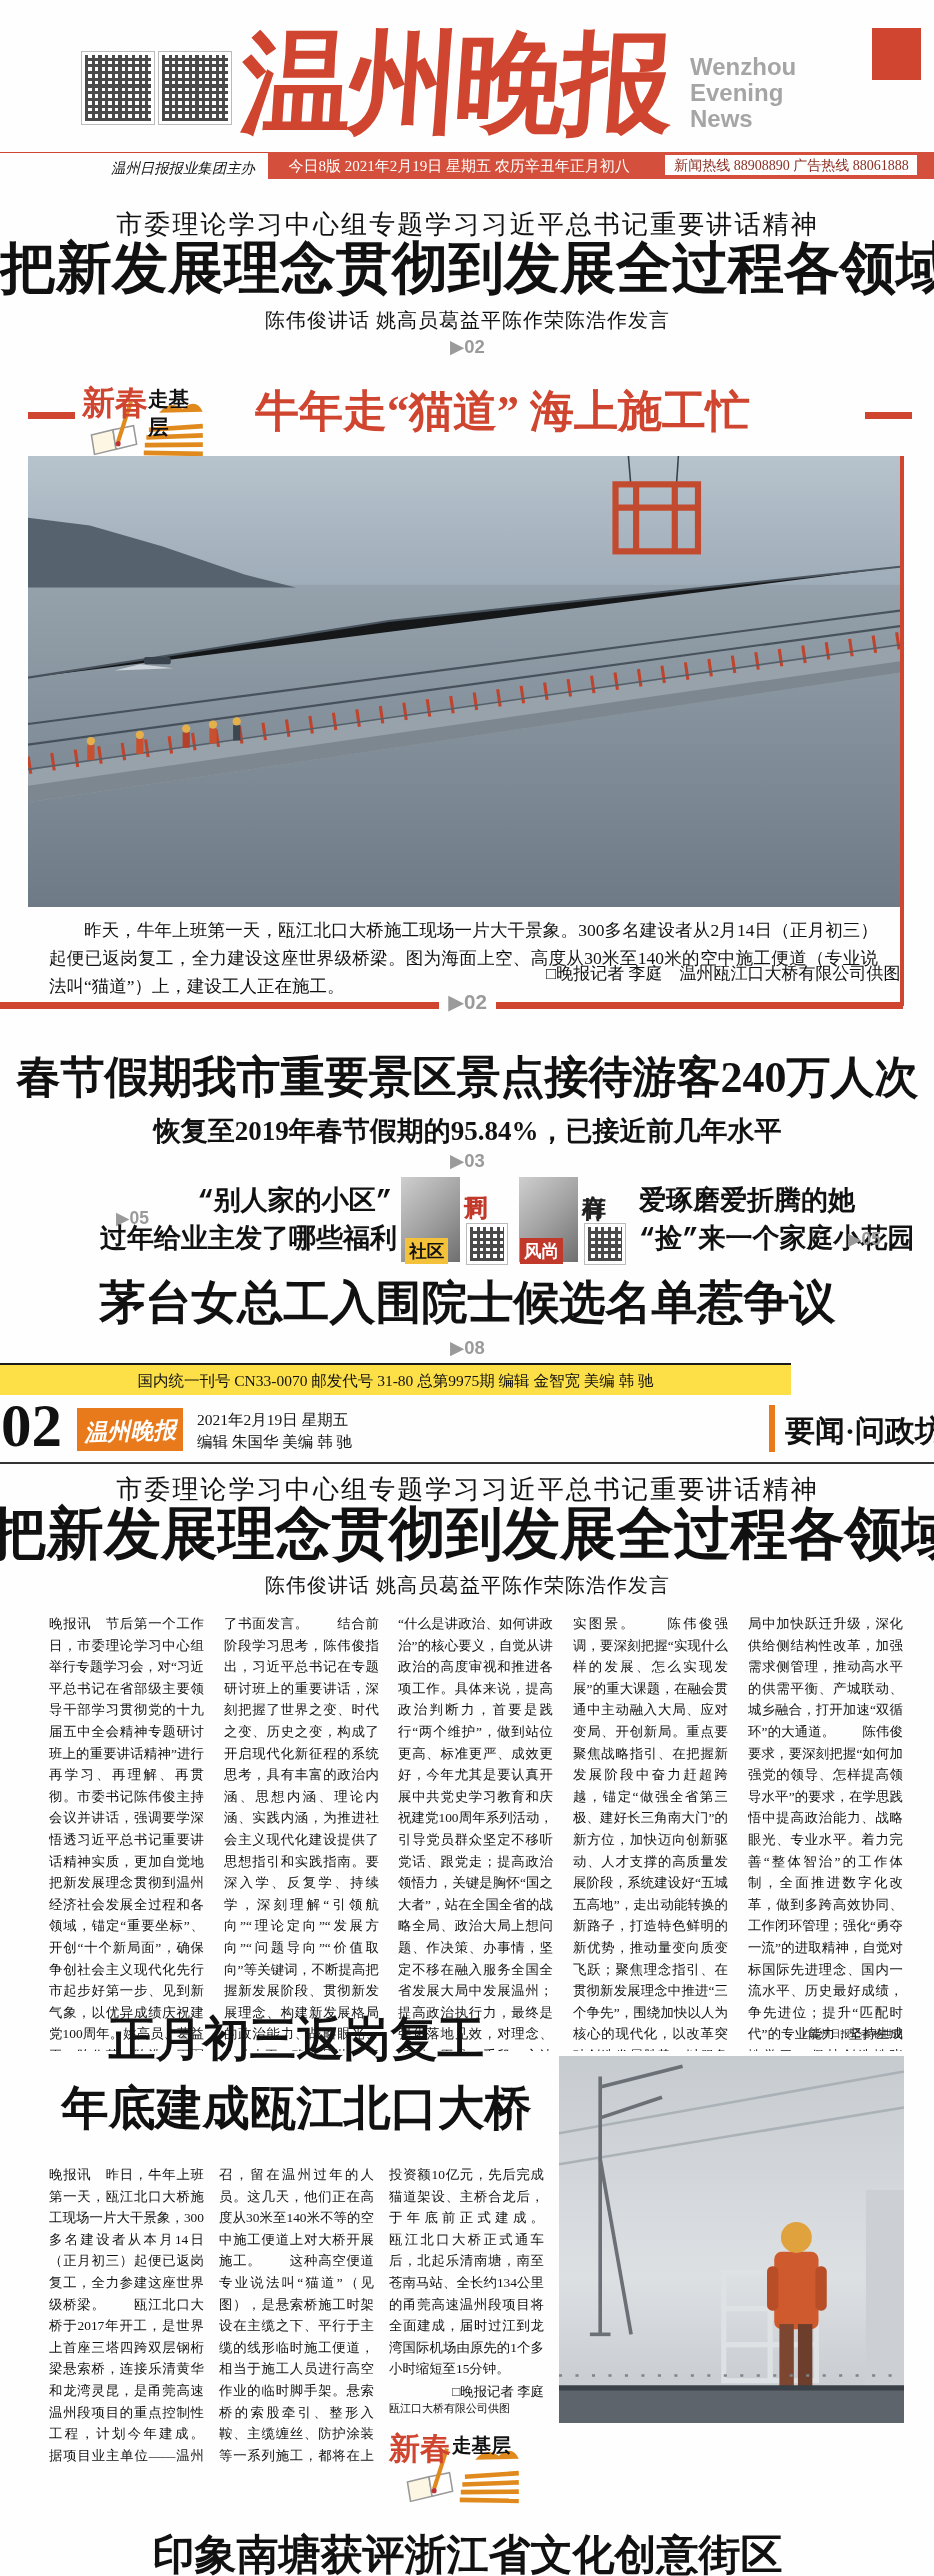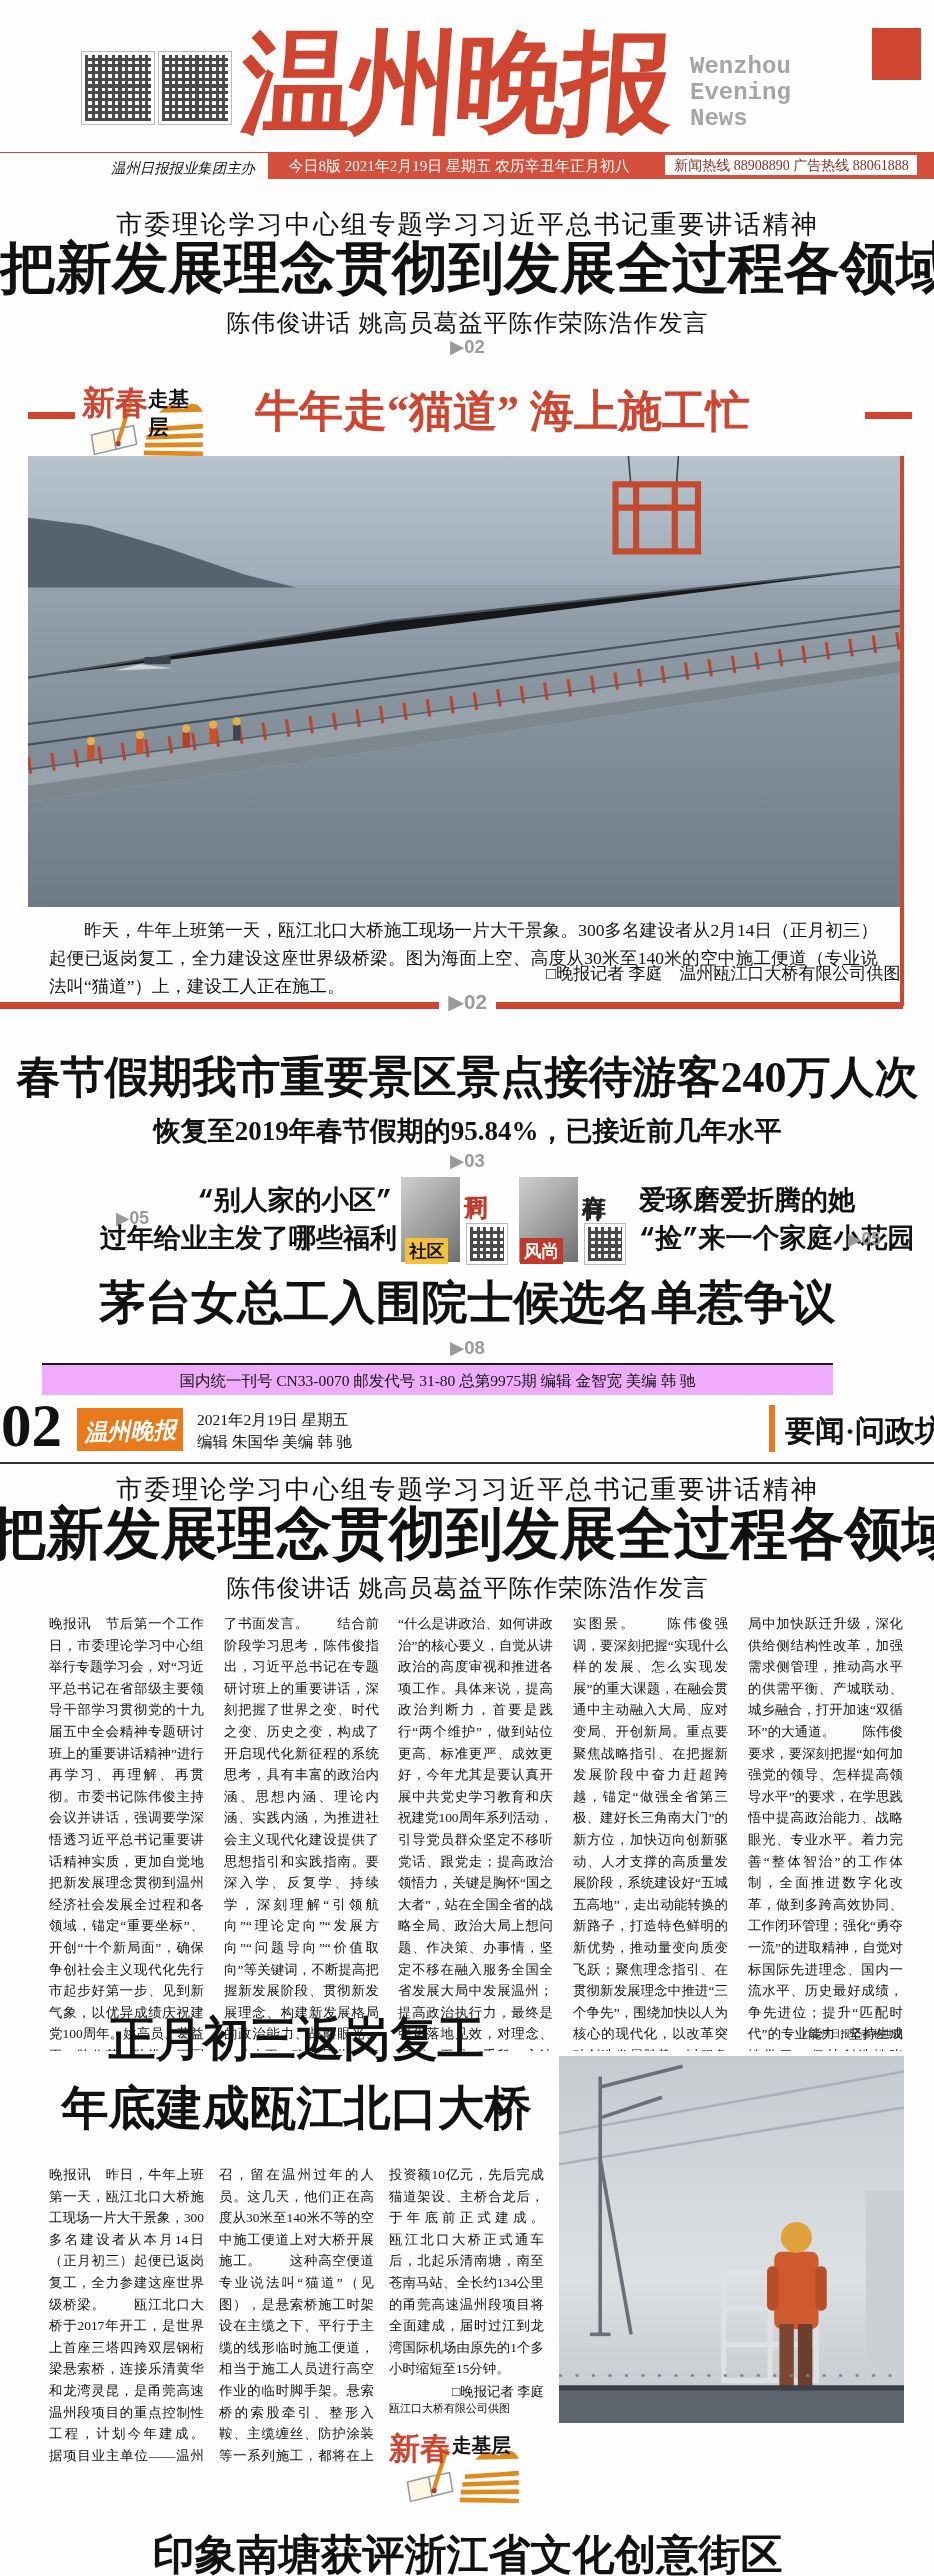--- a/index.html
+++ b/index.html
@@ -1,25 +1,25 @@
 <!DOCTYPE html>
 <html style="font-size:8.2px"><head>
 <meta charset="utf-8">
 <style>
   html,body{margin:0;padding:0;background:#888;}
   #page{position:relative;width:935px;height:2726px;background:#fefefe;overflow:hidden;
         font-family:"Liberation Serif","DejaVu Serif",serif;color:#111;}
   .abs{position:absolute;}
-  .sans{font-family:Liberation Mono, monospace;}
+  .sans{font-family:Liberation Sans, sans-serif;}
   .center{text-align:center;}
   .red{color:#d0452f;}
   .jump{color:#9a9a9a;font-weight:bold;font-family:"Liberation Sans","DejaVu Sans",sans-serif;}
   .kicker{font-size:26px;letter-spacing:2.1px;white-space:nowrap;}
   .bighead{font-weight:bold;white-space:nowrap;}
-  .byline{font-size:24px;letter-spacing:1px;white-space:nowrap;}
+  .byline{font-size:20px;letter-spacing:1px;white-space:nowrap;}
   .bodycol{font-size:13.4px;line-height:21.6px;text-align:justify;overflow:hidden;}
   .qr{background-image:
       repeating-linear-gradient(0deg,#4a4a4a 0 3.1px,rgba(255,255,255,0) 3.1px 6.7px),
       repeating-linear-gradient(90deg,#4a4a4a 0 3.1px,#ffffff 3.1px 6.7px);
       border:3.1px solid #fff;outline:1px solid #bbb;}
   .teaser-head{font-size:27px;font-weight:bold;white-space:nowrap;font-family:Liberation Mono, monospace;}
   .badge-photo{background:linear-gradient(135deg,#cfcfcf 0%,#9d9d9d 55%,#6f6f6f 100%);}
   .vlabel{writing-mode:vertical-rl;text-orientation:upright;font-weight:bold;}
 </style>
 </head>
@@ -161,21 +161,21 @@
     <div class="abs" style="left:1px;top:61px;background:#c0392b;color:#fff;font-weight:bold;font-size:17.5px;padding:1px 4.1px;">风尚</div>
     <div class="abs qr" style="left:66px;top:47px;width:34px;height:34px;"></div>
   </div>
   <div class="abs teaser-head" style="left:639px;top:1182px;">爱琢磨爱折腾的她</div>
   <div class="abs teaser-head" style="left:639px;top:1220px;">“捡”来一个家庭小花园</div>
   <div class="abs jump" style="left:848px;top:1229px;font-size:17.5px;">▶05</div>
 
   <div class="abs bighead center" style="left:0;top:1272px;width:935px;font-size:46px;">茅台女总工入围院士候选名单惹争议</div>
   <div class="abs jump center" style="left:0;top:1337px;width:935px;font-size:18.5px;">▶08</div>
 
-  <div class="abs center" style="left:0;top:1363px;width:791px;height:30px;background:#f0abfc;border-top:2.1px solid #1a1a1a;margin-left:42px;">
+  <div class="abs center" style="left:0;top:1363px;width:791px;height:30px;background:#fde047;border-top:2.1px solid #1a1a1a;">
     <div style="padding-top:6.2px;font-size:15.5px;white-space:nowrap;">国内统一刊号  CN33-0070  邮发代号 31-80   总第9975期    编辑 金智宽   美编 韩   驰</div>
   </div>
 
   <div class="abs" style="left:1px;top:1397px;font-size:61px;font-weight:bold;line-height:57px;">02</div>
   <div class="abs" style="left:77px;top:1408px;width:106px;height:43px;background:#e87a1c;">
     <div style="color:#fff;font-size:23px;font-weight:bold;font-style:italic;text-align:center;padding-top:8.2px;transform:rotate(-2deg);">温州晚报</div>
   </div>
   <div class="abs" style="left:197px;top:1410px;font-size:15.5px;white-space:nowrap;">2021年2月19日 星期五</div>
   <div class="abs" style="left:197px;top:1432px;font-size:15.5px;white-space:nowrap;">编辑 朱国华 美编 韩   驰</div>
   <div class="abs" style="left:769px;top:1405px;width:6.2px;height:47px;background:#e87a1c;"></div>

